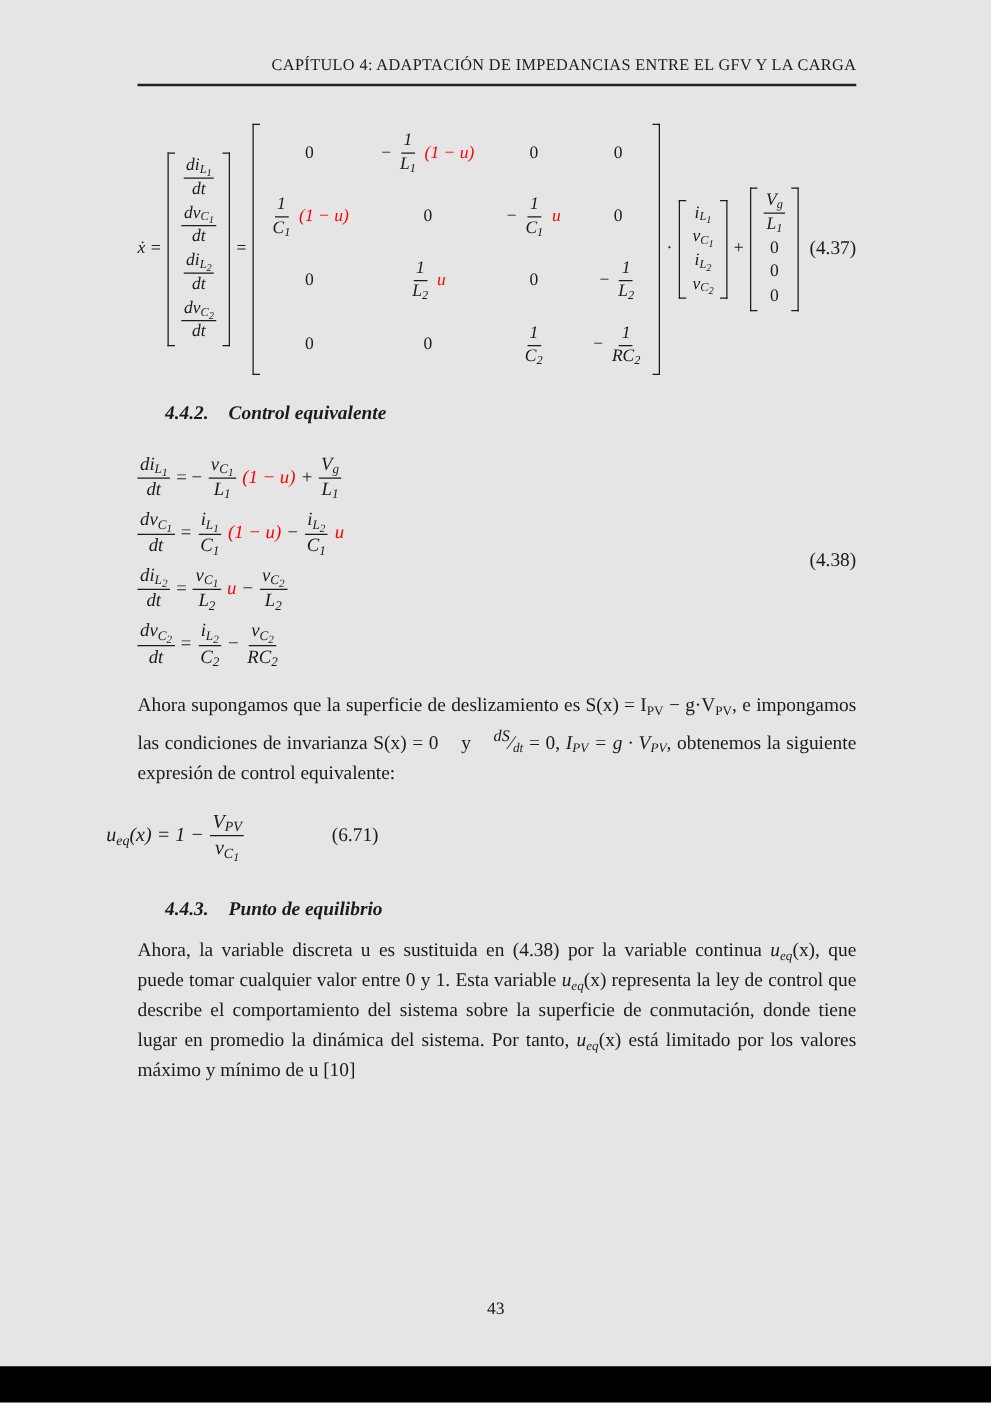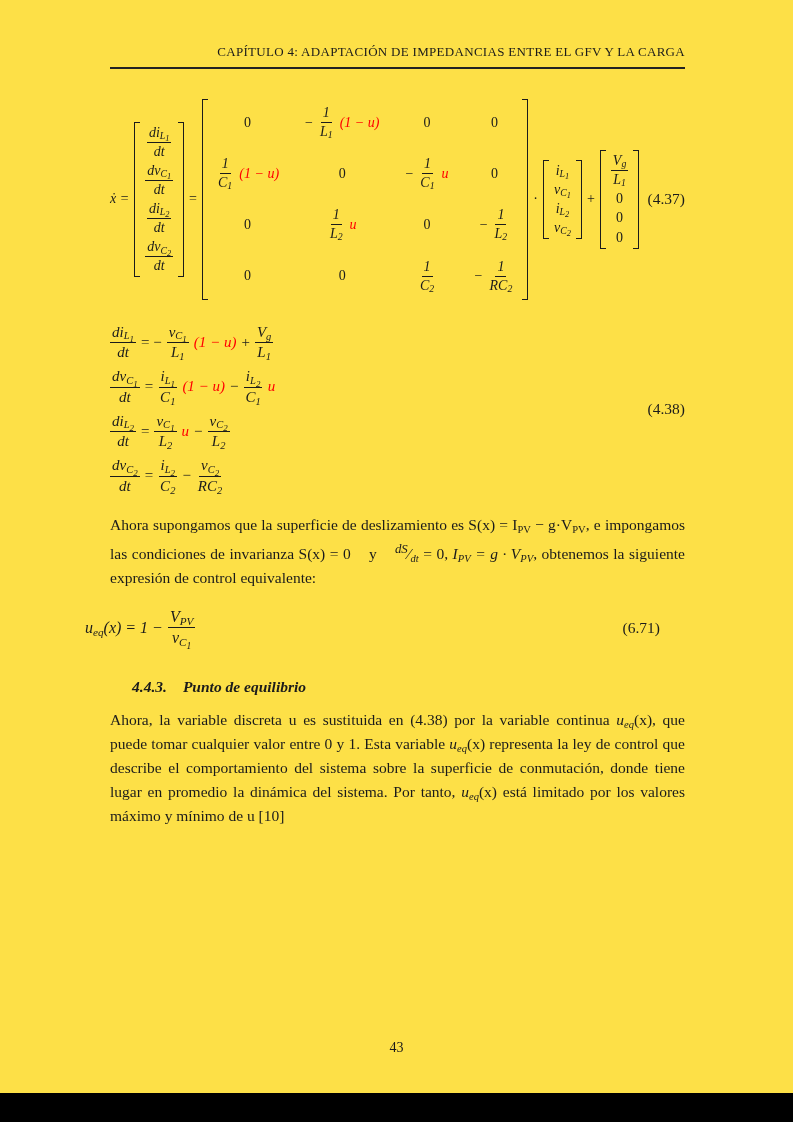--- a/index.html
+++ b/index.html
@@ -1,18 +1,18 @@
 <!DOCTYPE html>
 <html><head>
 <meta charset="utf-8">
 <style>
   html,body{margin:0;padding:0;}
   body{background:#ffffff;width:793px;height:1122px;overflow:hidden;
        font-family:"Liberation Serif", serif;color:#1b1b1b;}
-  .page{position:relative;width:793px;height:1122px;background:#fde047;}
+  .page{position:relative;width:793px;height:1122px;background:#e5e5e5;}
   .content{margin:0 108px 0 110px;}
 
   
   .running-header{padding-top:44px;text-align:right;font-size:13px;
       letter-spacing:.3px;border-bottom:2px solid #222;padding-bottom:7px;}
 
   
   .section-heading{margin-top:22px;padding-left:22px;font-size:15.5px;
       font-weight:bold;font-style:italic;}
   .section-heading .sec-num{margin-right:16px;}
@@ -47,21 +47,21 @@
   .mat-body{display:grid;align-items:center;justify-items:center;
         padding:6px 8px;row-gap:16px;column-gap:26px;}
   .stack{display:flex;flex-direction:column;align-items:flex-start;row-gap:7px;}
 
   
   .equation-row{display:flex;align-items:center;width:100%;}
   .eq-437{margin-top:30px;}
   .eq-438{margin-top:24px;}
   .eq-438 .math{font-size:15px;}
   .eq-num{font-size:15.5px;font-style:normal;margin-left:auto;white-space:nowrap;}
-  .eq-centered{display:flex;justify-content:space-between;align-items:center;
+  .eq-centered{display:flex;justify-content:flex-start;align-items:center;
         position:relative;left:-25px;}
   .eq-centered .eq-num{margin-left:70px;}
   .eq-439{margin-top:18px;}
   .eq-439 .math{font-size:16px;}
   .eq-440{margin-top:16px;}
   .eq-440 .math{font-size:16px;}
 
   
   .page-number{position:absolute;bottom:66px;left:0;right:0;
         text-align:center;font-size:14px;}
@@ -230,20 +230,23 @@
                 <span class="m-row">
                   <span class="m-txt upright">0</span>
                 </span>
               </span>
               <span class="brk-r"></span>
             </span>
           </span></span>
       <span class="eq-num">(4.37)</span>
     </div>
 
+    <div class="section-heading">
+      <span class="sec-num">4.4.2.</span><span>Control equivalente</span>
+    </div>
 
 
 
     <div class="equation-row eq-438">
       <span class="math"><span class="m-row">
             <span class="stack">
               <span class="m-row">
                 <span class="frac">
                   <span class="num">di<sub>L<sub>1</sub></sub></span>
                   <span class="den">dt</span>

